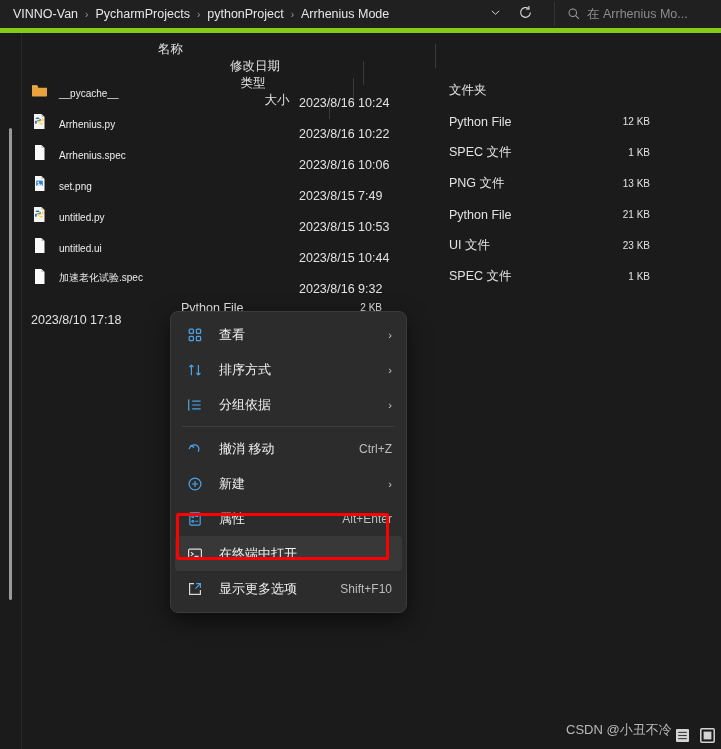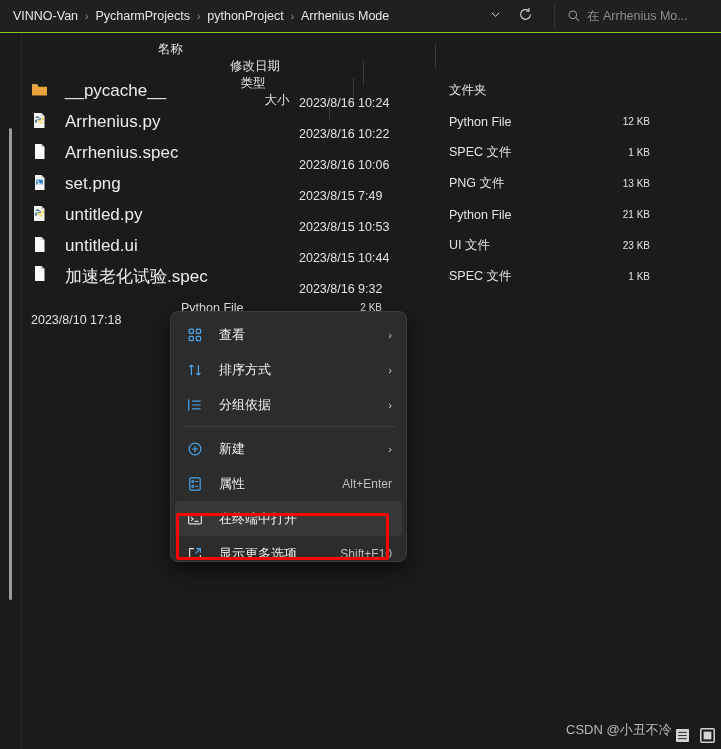--- a/index.html
+++ b/index.html
@@ -9,21 +9,21 @@
     font-family: "Liberation Sans", "DejaVu Sans", sans-serif;
     overflow: hidden;
   }
   #app { position: relative; width: 721px; height: 749px; background: #1b1b1b; }
 
   
   .titlebar {
     position: absolute; left: 0; top: 0; width: 721px; height: 33px;
     background: #202020;
     display: flex; align-items: center;
-    border-bottom: 1px solid #84cc16;
+    border-bottom: 5px solid #84cc16;
   }
   .crumbs {
     display: flex; align-items: center; height: 28px;
     padding-left: 8px; flex: 0 0 auto;
   }
   .crumb {
     color: #e6e6e6; font-size: 12.5px; padding: 3px 5px; border-radius: 3px;
     white-space: nowrap;
   }
   .crumb-sep {
@@ -67,22 +67,22 @@
     position: absolute; left: 158px; top: 42px; color: #bdbdbd; font-size: 10px;
     line-height: 1;
   }
 
   
   .filelist { position: absolute; left: 0; top: 75px; width: 721px; }
   .row {
     display: flex; align-items: center; height: 31px; padding-left: 31px;
   }
   .cell-name {
-    width: 268px; display: flex; align-items: flex-start; gap: 17px;
-    color: #ececec; font-size: 17px; white-space: nowrap;
+    width: 268px; display: flex; align-items: flex-end; gap: 11px;
+    color: #ececec; font-size: 10px; white-space: nowrap;
   }
   .cell-date { width: 150px; color: #e2e2e2; font-size: 12.5px; margin-top: 24px; }
   .cell-type { width: 119px; color: #e2e2e2; font-size: 12.5px; }
   .cell-size { width: 82px; color: #e2e2e2; font-size: 10px; text-align: right; }
 
   
   .ico { width: 17px; height: 17px; flex: 0 0 17px; position: relative; }
   .ico-folder { display:block; }
 
   
@@ -93,21 +93,21 @@
     position: absolute; left: 9px; top: 128px; width: 3px; height: 472px;
     background: #9a9a9a; border-radius: 2px;
   }
   .left-edge-line {
     position: absolute; left: 21px; top: 33px; width: 1px; height: 716px;
     background: #262626;
   }
 
   
   .ctxmenu {
-    position: absolute; left: 170px; top: 311px; width: 237px; height: 251px;
+    position: absolute; left: 170px; top: 311px; width: 237px; height: 302px;
     background: #2c2c2c; border: 1px solid #3b3b3b; border-radius: 8px;
     box-shadow: 0 8px 22px rgba(0,0,0,.55);
     padding: 5px 4px; overflow: hidden;
   }
   .mi {
     display: flex; align-items: center; height: 35px; border-radius: 4px;
     padding: 0 8px 0 10px; position: relative;
   }
   .mi .mi-ico {
     width: 20px; height: 20px; flex: 0 0 20px; display: flex;
@@ -368,20 +368,31 @@
           <line x1="5.2" y1="11.9" x2="13.6" y2="11.9" stroke="#4aa3e8" stroke-width="1.2"></line>
         </svg>
       </span>
       <span class="mi-label">分组依据</span>
       <span class="mi-spacer"></span>
       <span class="mi-chev">›</span>
     </div>
 
     <div class="mi-sep"></div>
 
+    <div class="mi">
+      <span class="mi-ico">
+        <svg width="16" height="16" viewBox="0 0 16 16">
+          <path d="M4.0 5.0 C9.5 2.2 13.4 5.6 11.2 10.8" fill="none" stroke="#4aa3e8" stroke-width="1.25"></path>
+          <path d="M2.0 8.0 L4.0 4.6 L7.2 6.5" fill="none" stroke="#4aa3e8" stroke-width="1.25"></path>
+        </svg>
+      </span>
+      <span class="mi-label">撤消 移动</span>
+      <span class="mi-spacer"></span>
+      <span class="mi-accel">Ctrl+Z</span>
+    </div>
 
     <div class="mi">
       <span class="mi-ico">
         <svg width="16" height="16" viewBox="0 0 16 16">
           <circle cx="8" cy="8" r="5.9" fill="none" stroke="#4aa3e8" stroke-width="1.2"></circle>
           <line x1="8" y1="4.9" x2="8" y2="11.1" stroke="#4aa3e8" stroke-width="1.2"></line>
           <line x1="4.9" y1="8" x2="11.1" y2="8" stroke="#4aa3e8" stroke-width="1.2"></line>
         </svg>
       </span>
       <span class="mi-label">新建</span>

